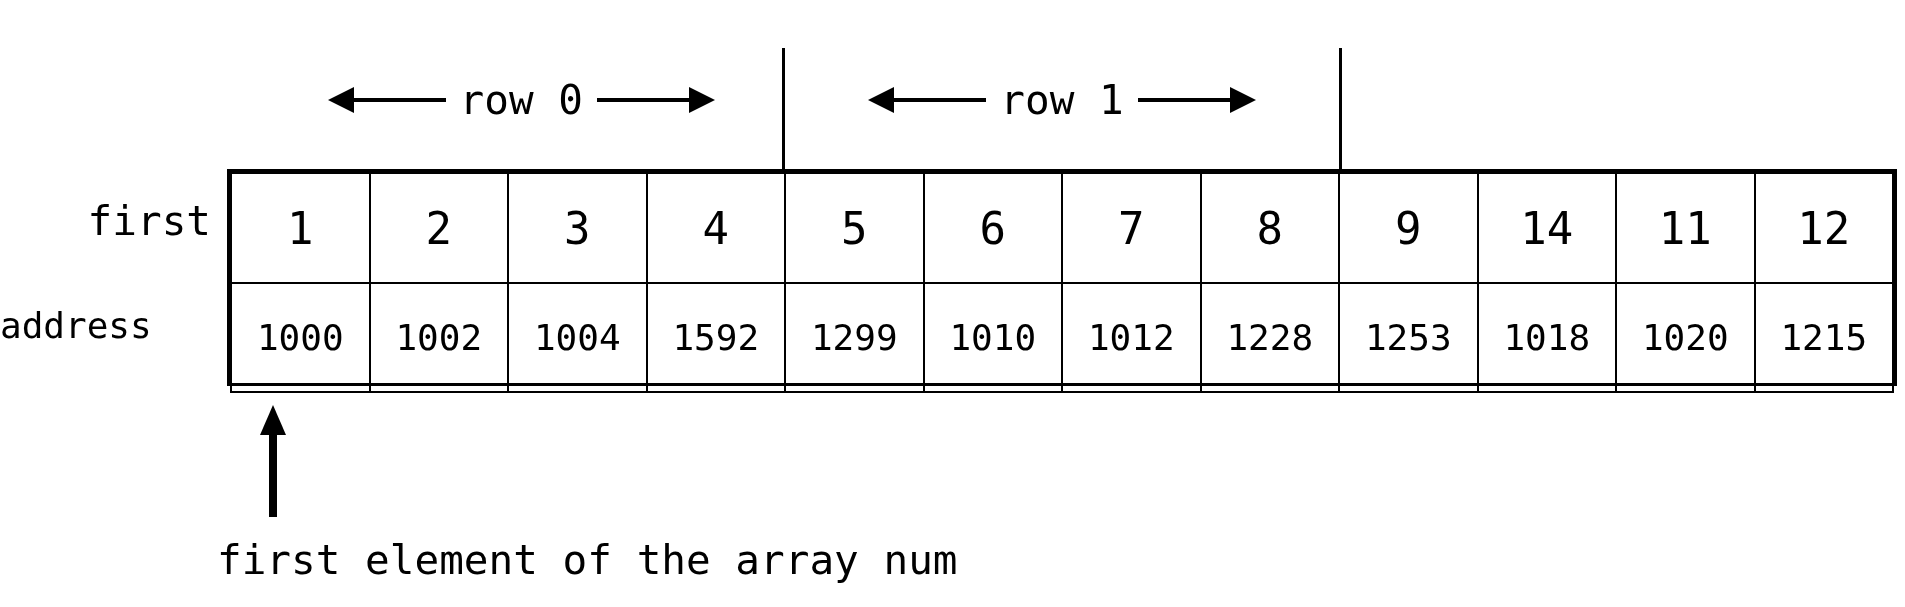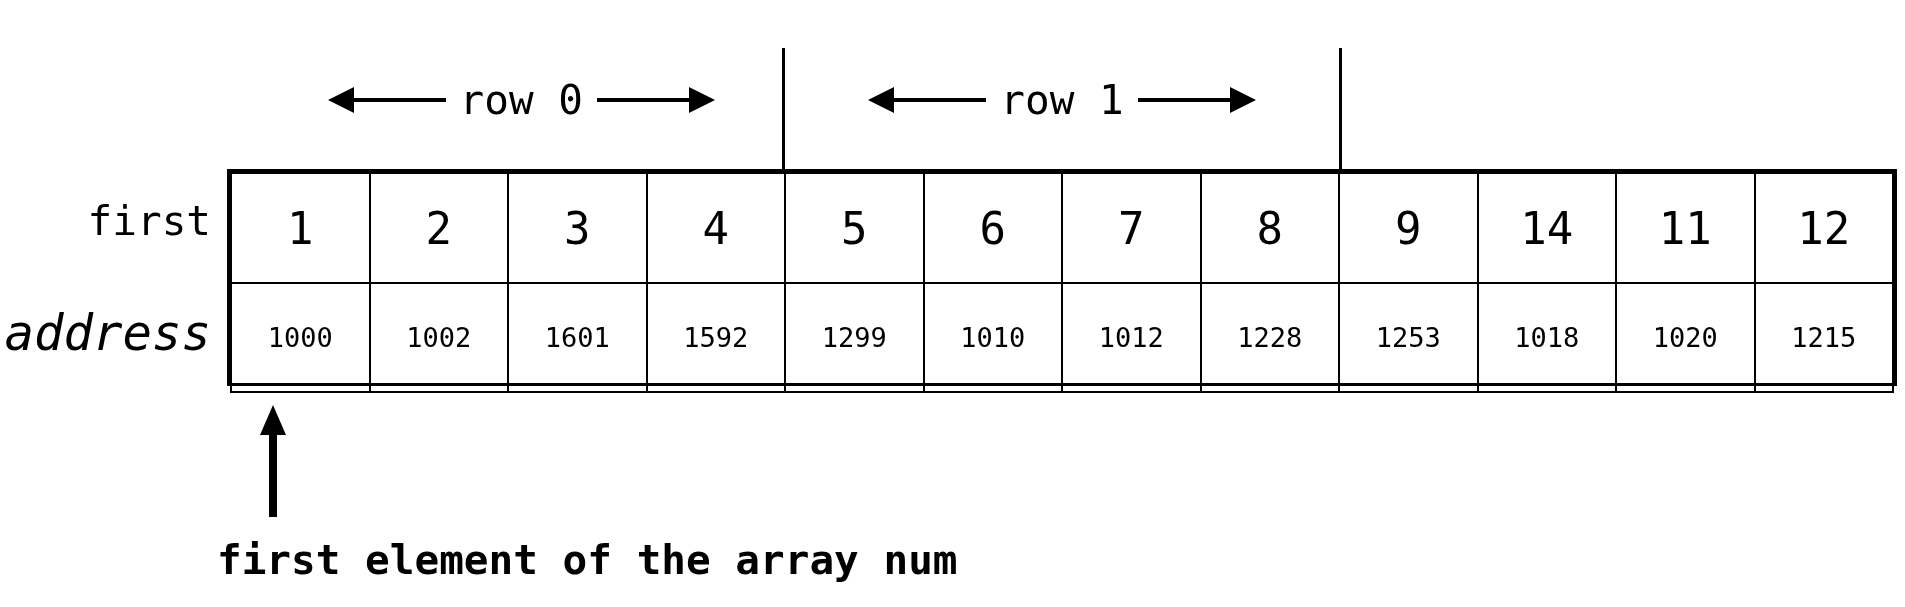--- a/index.html
+++ b/index.html
@@ -109,40 +109,38 @@
     text-align: center;
     vertical-align: middle;
     padding: 0;
   }
   #grid tr.value-row td {
     height: 108px;
     font-size: 44px;
   }
   #grid tr.address-row td {
     height: 107px;
-    font-size: 27px;
+    font-size: 36px;
   }
   #label-value {
     position: absolute;
     left: 45px;
     top: 197px;
     width: 166px;
     text-align: right;
     font-size: 41px;
     white-space: nowrap;
   }
   #label-address {
     position: absolute;
     left: 0px;
     top: 305px;
     width: 211px;
-    text-align: right;
-    font-size: 49px;
-    white-space: nowrap;
-    font-style: italic;
+    font-size: 36px;
+    white-space: nowrap;
   }
 
   
   #pointer {
     position: absolute;
     left: 260px;
     top: 405px;
     width: 26px;
     height: 112px;
   }
@@ -164,21 +162,20 @@
     border-bottom: 30px solid #000;
   }
 
   
   #caption {
     position: absolute;
     left: 217px;
     top: 536px;
     font-size: 41px;
     white-space: nowrap;
-    font-weight: bold;
   }
 </style>
 </head>
 <body>
 
 <div id="canvas">
 
   <div class="row-band" id="band-0" style="left: 243px; width: 556.667px;">
     <div class="band-inner">
       <span class="arrow-left">
@@ -227,21 +224,21 @@
             <td>7</td>
             <td>8</td>
             <td>9</td>
             <td>14</td>
             <td>11</td>
             <td>12</td>
           </tr>
         <tr class="address-row" id="address-row">
             <td>1000</td>
             <td>1002</td>
-            <td>1601</td>
+            <td>1004</td>
             <td>1592</td>
             <td>1299</td>
             <td>1010</td>
             <td>1012</td>
             <td>1228</td>
             <td>1253</td>
             <td>1018</td>
             <td>1020</td>
             <td>1215</td>
           </tr>

